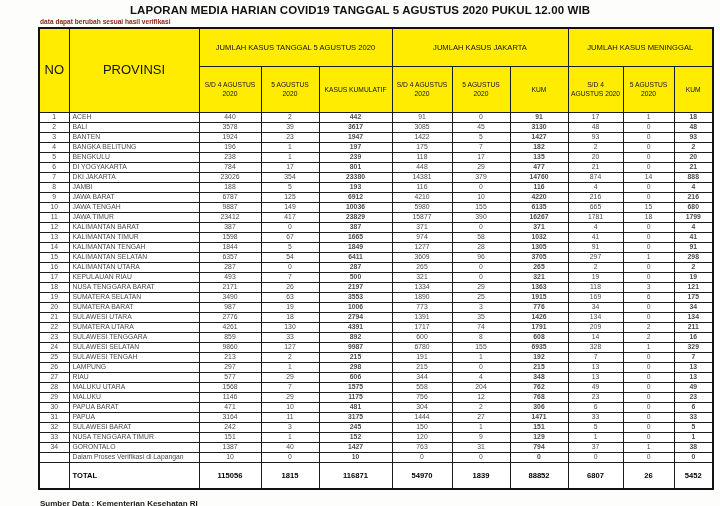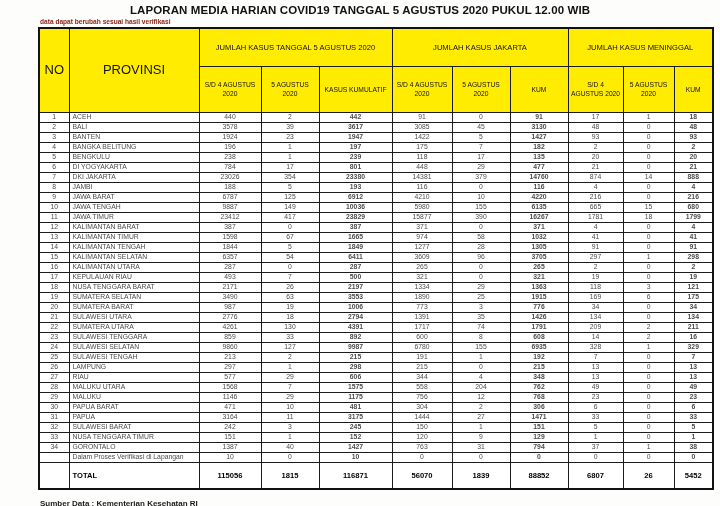--- a/index.html
+++ b/index.html
@@ -567,21 +567,21 @@
     <td class="c-val">0</td>
     <td class="c-val">0</td>
     <td class="c-val kum">0</td>
   </tr>
       <tr class="total-row">
     <td class="c-no"></td>
     <td class="c-prov">TOTAL</td>
     <td class="c-val">115056</td>
     <td class="c-val">1815</td>
     <td class="c-val kum">116871</td>
-    <td class="c-val">56070</td>
+    <td class="c-val">54970</td>
     <td class="c-val">1839</td>
     <td class="c-val kum">88852</td>
     <td class="c-val">6807</td>
     <td class="c-val">26</td>
     <td class="c-val kum">5452</td>
   </tr>
     </tbody>
 </table>
 
 <div class="source">Sumber Data : Kementerian Kesehatan RI</div>

